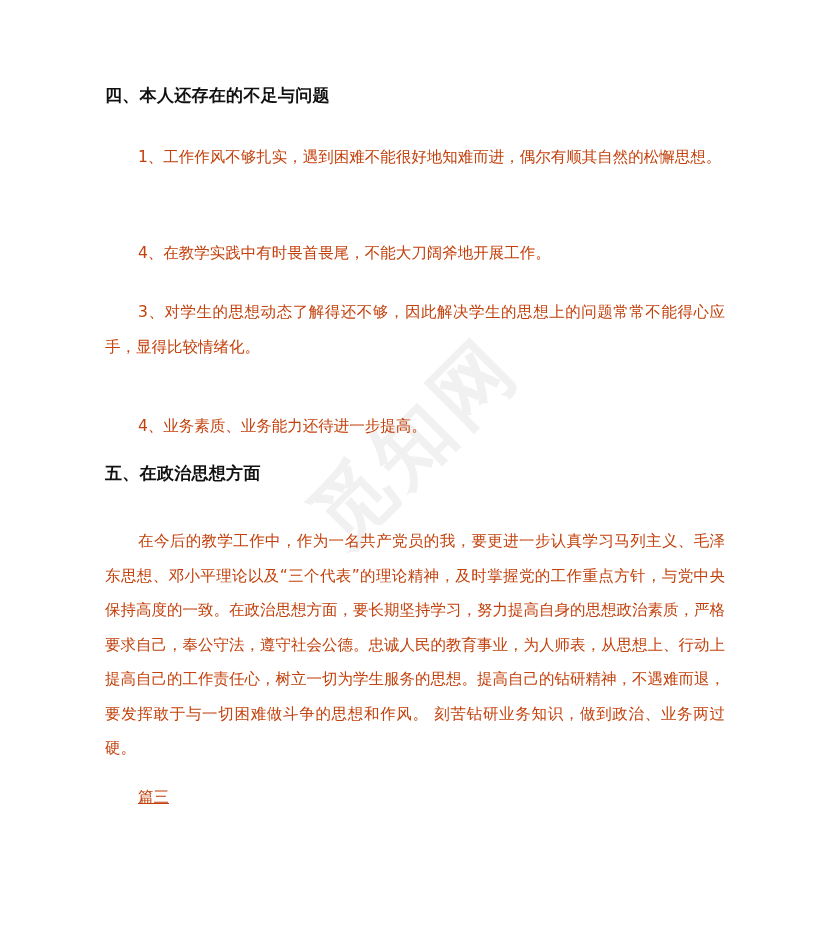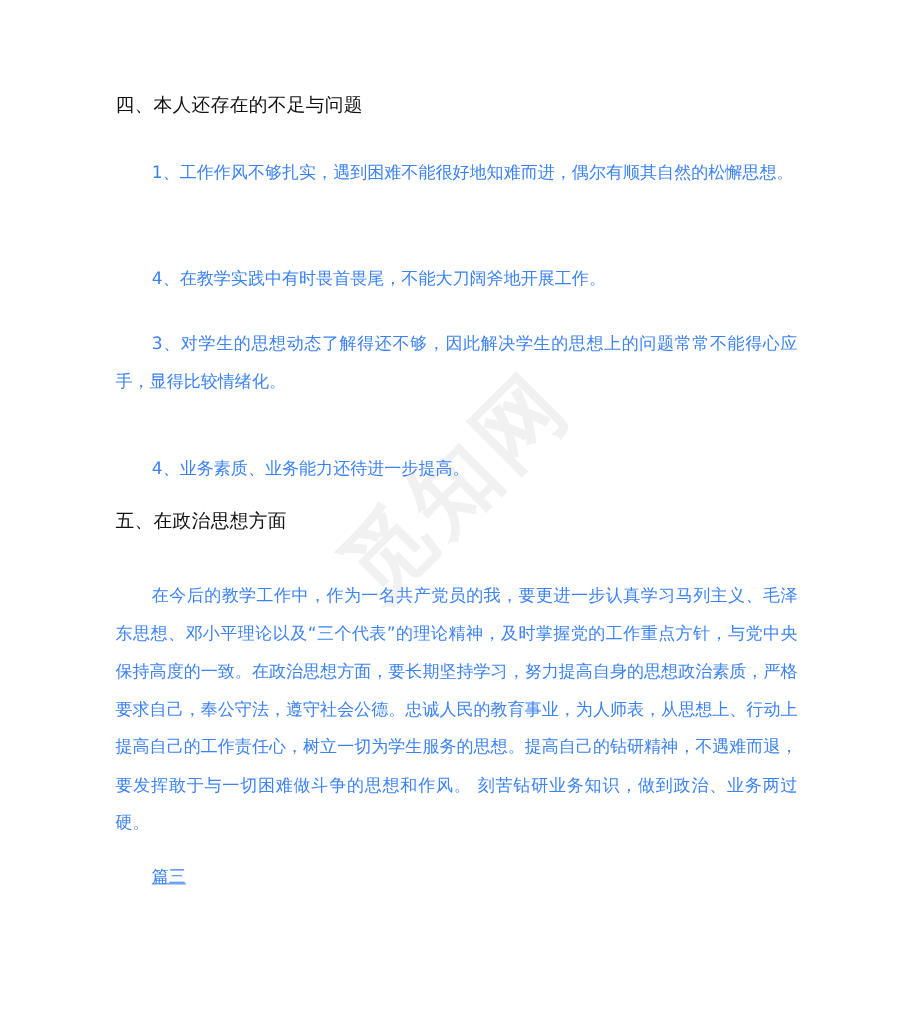--- a/index.html
+++ b/index.html
@@ -18,32 +18,32 @@
     .page {
       position: absolute;
       left: 105px;
       top: 0;
       width: 620px;
     }
     .heading {
       position: absolute;
       left: 0;
       font-size: 17px;
-      font-weight: normal;
+      font-weight: bold;
       color: #111111;
       white-space: nowrap;
       letter-spacing: 0.3px;
     }
     .para {
       position: absolute;
       left: 0;
       width: 620px;
       font-size: 15.5px;
       line-height: 34.5px;
-      color: #3b82f6;
+      color: #c2410c;
       text-indent: 33px;
       text-align: justify;
       text-align-last: left;
     }
     .para-no-justify {
       text-align: left;
       text-decoration: underline;
     }
     .watermark {
       position: absolute;

